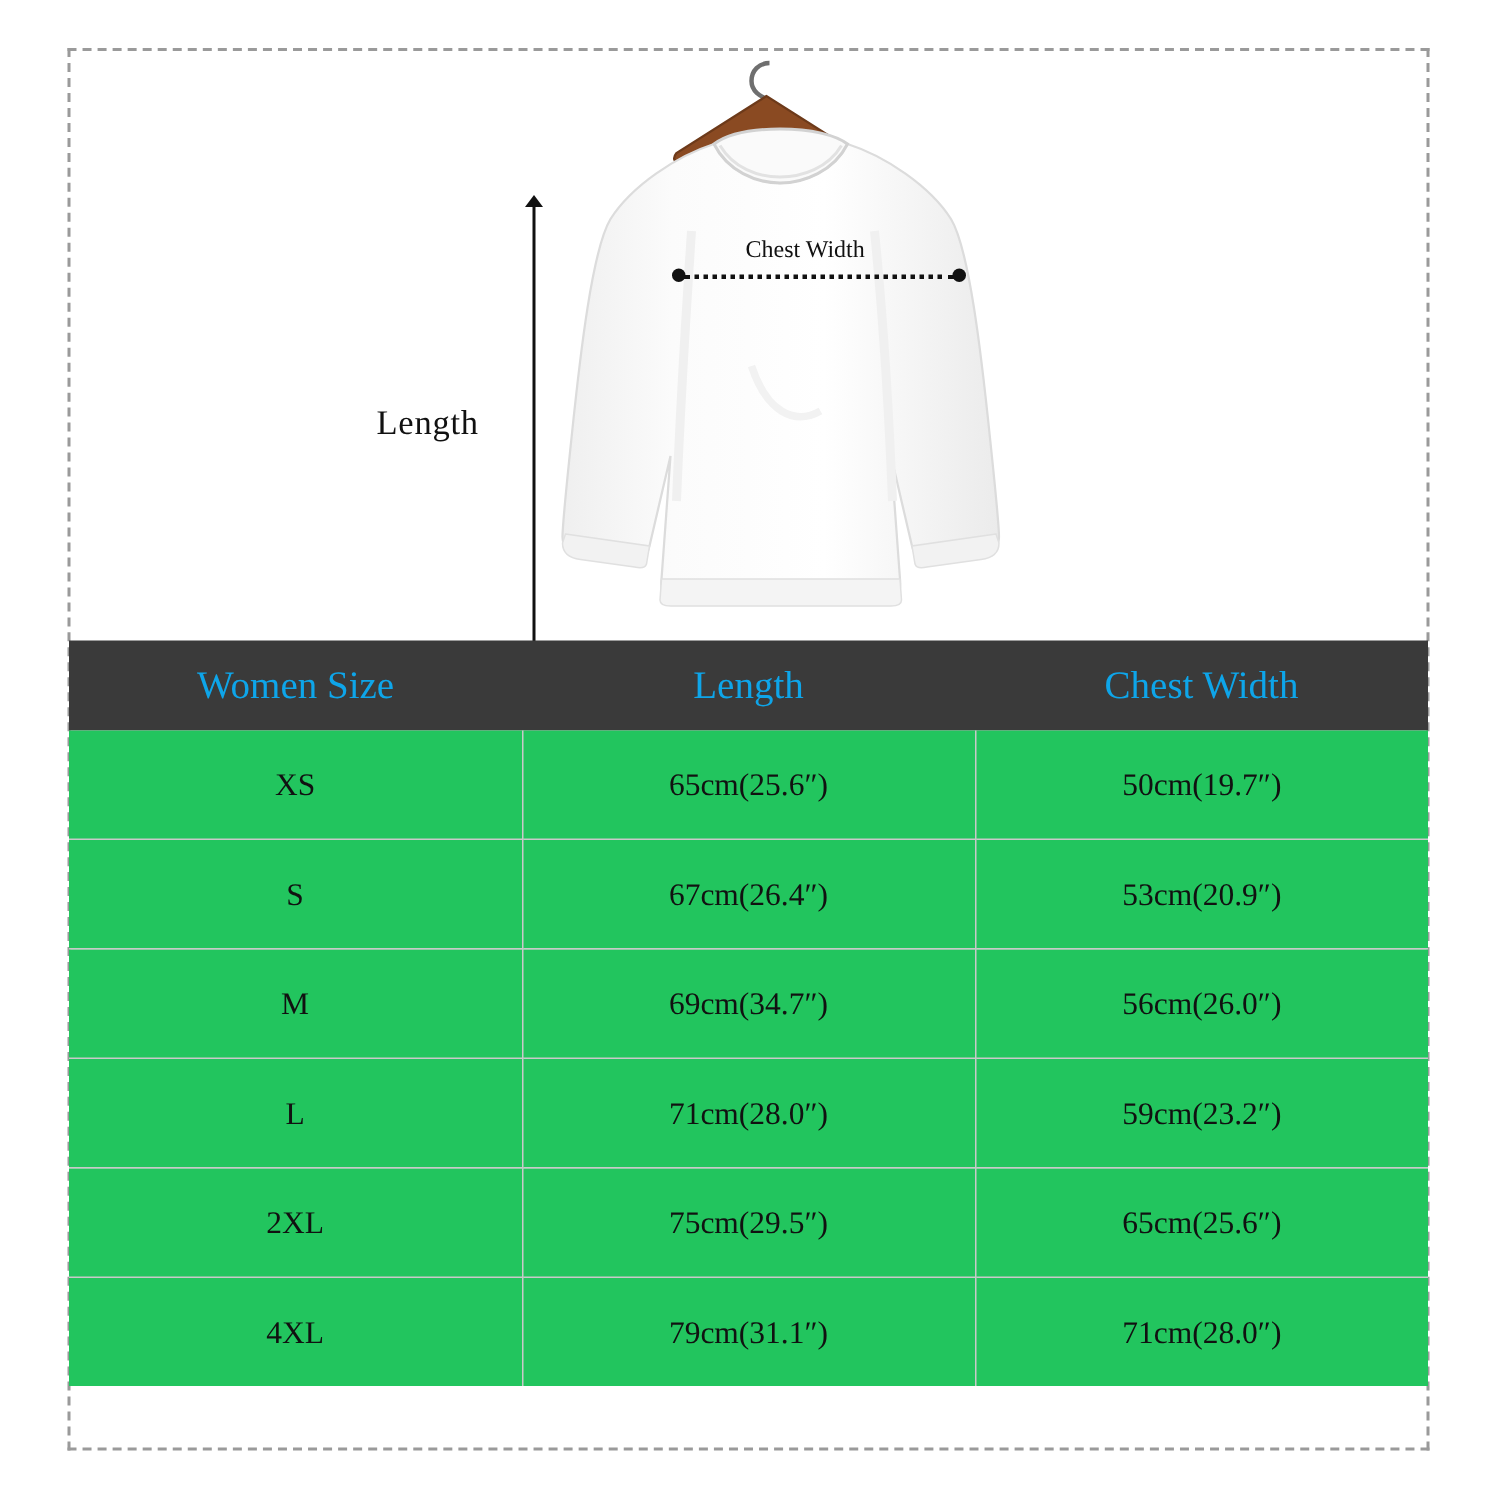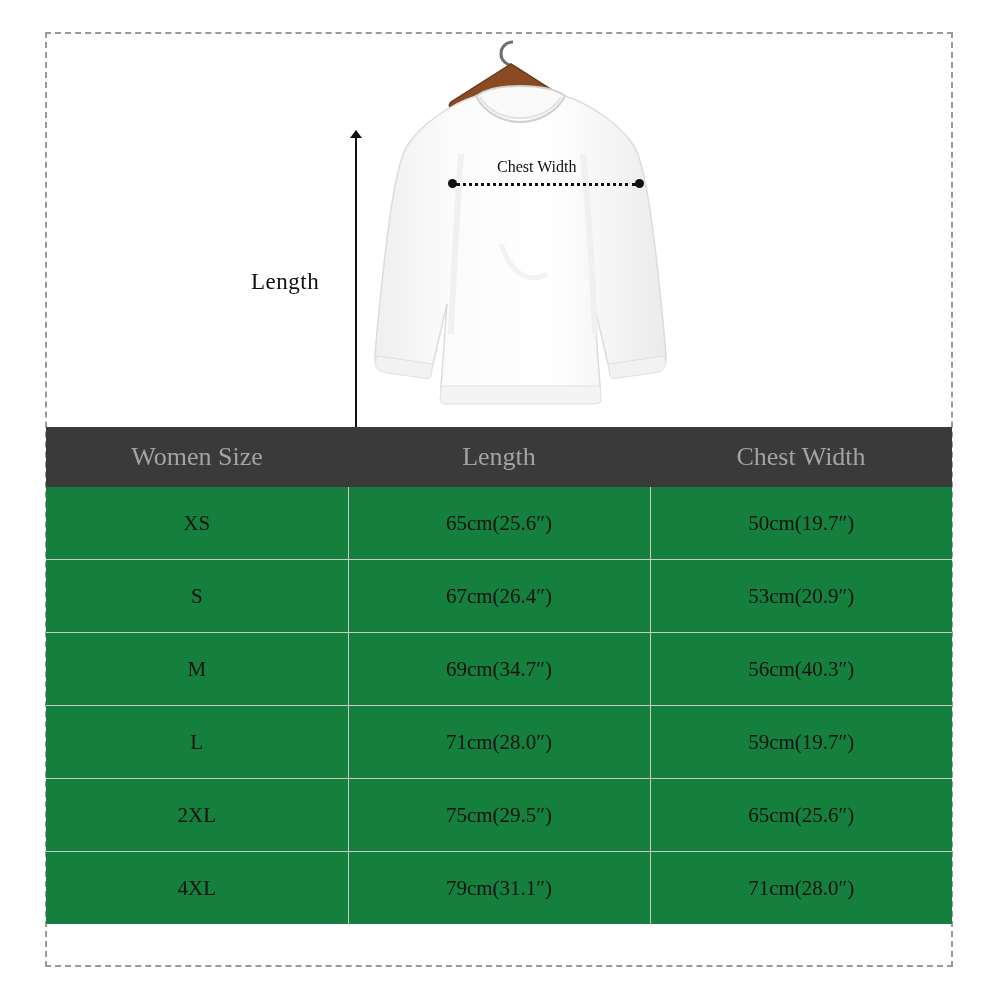--- a/index.html
+++ b/index.html
@@ -123,32 +123,32 @@
     table-layout: fixed;
   }
   .table th, .table td {
     text-align: center;
     vertical-align: middle;
     font-family: "Liberation Serif", serif;
     color: #111;
   }
   .table thead th {
     background: #3a3a3a;
-    color: #a3a3a3;
+    color: #0ea5e9;
     height: 58px;
     font-size: 26px;
     font-weight: normal;
     border: none;
   }
   .table tbody td {
     height: 70px;
     font-size: 21px;
     border-bottom: 1px solid #c9c9c9;
     border-right: 1px solid #c9c9c9;
-    background: #15803d;
+    background: #22c55e;
     font-family: Liberation Serif, serif;
   }
   .table tbody td:last-child { border-right: none; }
   .table tbody tr:last-child td { border-bottom: none; }
   .col-size { width: 302px; }
   .col-len  { width: 302px; }
   .col-chest{ width: 302px; }
   .table tbody td.cell-size { border-right: 1px solid #c9c9c9; }
 </style>
 </head>
@@ -248,26 +248,26 @@
         <td>50cm(19.7″)</td>
       </tr>
       <tr>
         <td class="cell-size">S</td>
         <td>67cm(26.4″)</td>
         <td>53cm(20.9″)</td>
       </tr>
       <tr>
         <td class="cell-size">M</td>
         <td>69cm(34.7″)</td>
-        <td>56cm(40.3″)</td>
+        <td>56cm(26.0″)</td>
       </tr>
       <tr>
         <td class="cell-size">L</td>
         <td>71cm(28.0″)</td>
-        <td>59cm(19.7″)</td>
+        <td>59cm(23.2″)</td>
       </tr>
       <tr>
         <td class="cell-size">2XL</td>
         <td>75cm(29.5″)</td>
         <td>65cm(25.6″)</td>
       </tr>
       <tr>
         <td class="cell-size">4XL</td>
         <td>79cm(31.1″)</td>
         <td>71cm(28.0″)</td>

